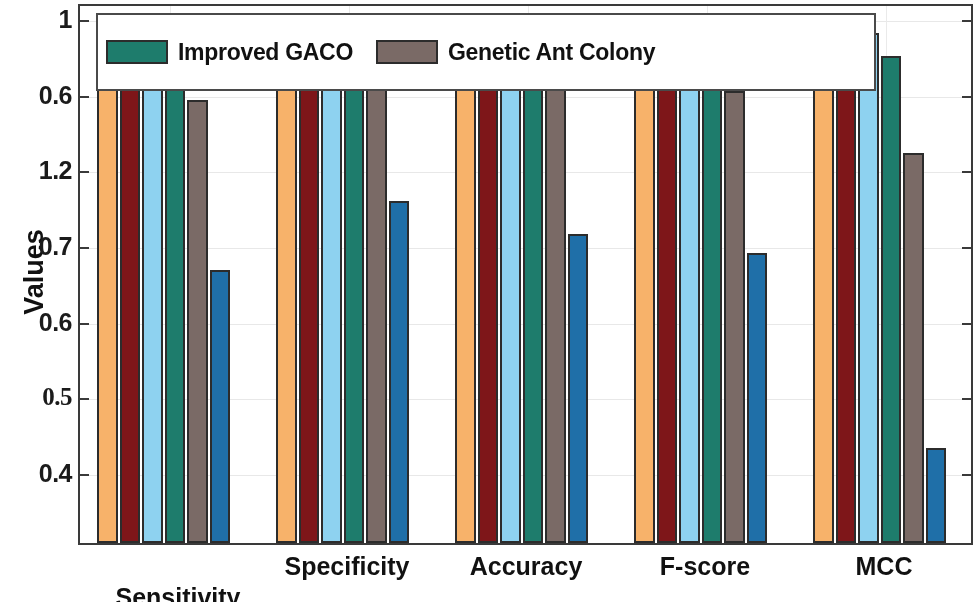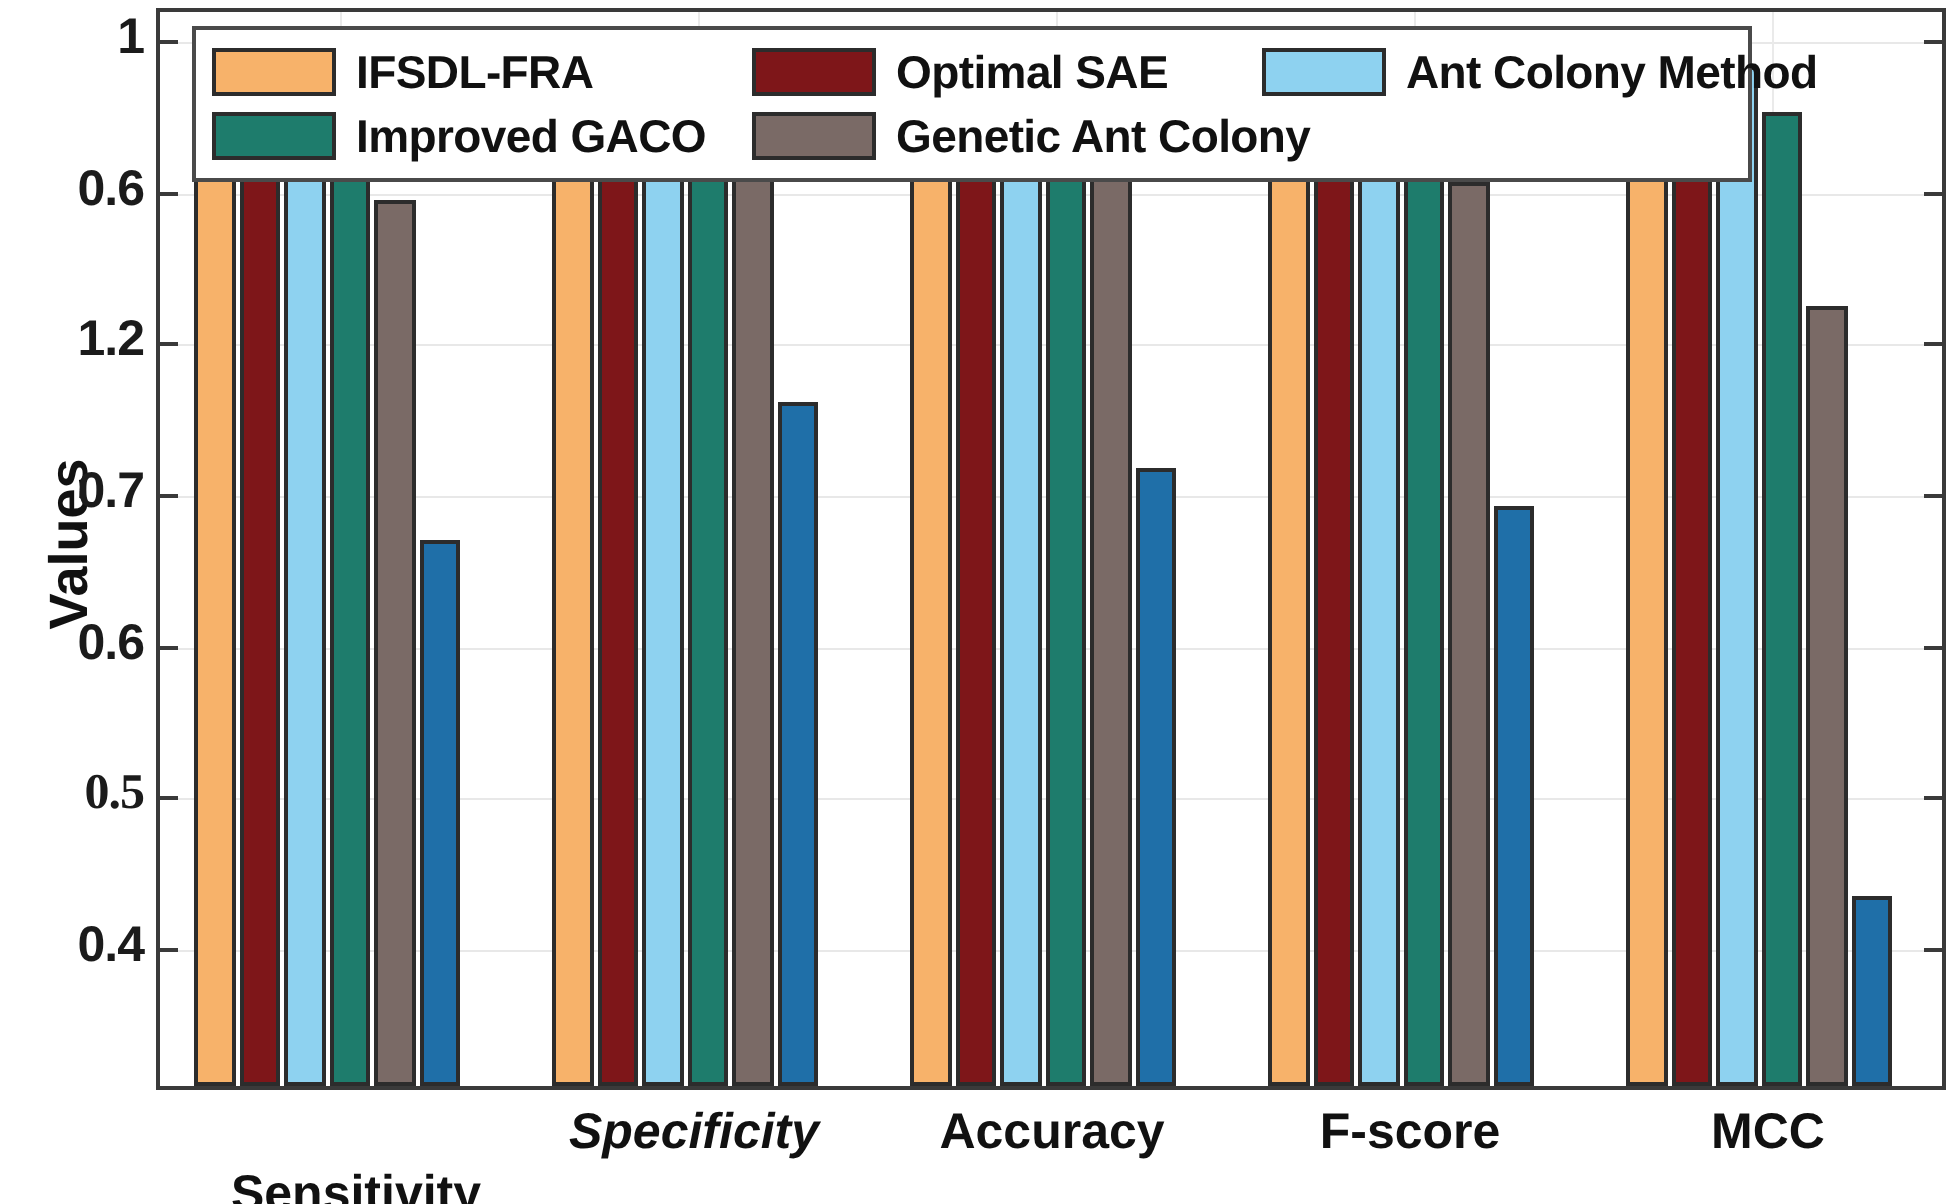--- a/index.html
+++ b/index.html
@@ -193,41 +193,27 @@
         <div class="bar" title="Optimal SAE — MCC: 0.99" style="left: 755.5px; width: 20.5px; height: 518.301px; background: rgb(126, 22, 25);"></div>
         <div class="bar" title="Ant Colony Method — MCC: 0.979" style="left: 778px; width: 20.5px; height: 509.978px; background: rgb(142, 210, 240);"></div>
         <div class="bar" title="Improved GACO — MCC: 0.948" style="left: 800.5px; width: 20.5px; height: 486.522px; background: rgb(30, 124, 108);"></div>
         <div class="bar" title="Genetic Ant Colony — MCC: 0.82" style="left: 823px; width: 20.5px; height: 389.671px; background: rgb(122, 106, 102);"></div>
         <div class="bar" title="Olex-GA — MCC: 0.43" style="left: 845.5px; width: 20.5px; height: 94.5804px; background: rgb(31, 111, 168);"></div>
       </div>
   </div>
 
   <div id="xtick-labels">
       <div class="xlabel-text" style="left: 100px; margin-top: 31px;">Sensitivity</div>
-      <div class="xlabel-text" style="left: 269px; font-style: italic;">Specificity</div>
+      <div class="xlabel-text" style="left: 269px;">Specificity</div>
       <div class="xlabel-text" style="left: 448px;">Accuracy</div>
       <div class="xlabel-text" style="left: 627px;">F-score</div>
       <div class="xlabel-text" style="left: 806px;">MCC</div>
     </div>
 
   <div id="legend">
-      <div class="legend-row" style="position: relative;">
-        <div class="legend-entry" style="position: absolute; left: 0px;">
-          <span class="legend-swatch" style="background: rgb(247, 178, 106);"></span>
-          <span class="legend-label">IFSDL-FRA</span>
-        </div>
-        <div class="legend-entry" style="position: absolute; left: 270px;">
-          <span class="legend-swatch" style="background: rgb(126, 22, 25);"></span>
-          <span class="legend-label">Optimal SAE</span>
-        </div>
-        <div class="legend-entry" style="position: absolute; left: 525px;">
-          <span class="legend-swatch" style="background: rgb(142, 210, 240);"></span>
-          <span class="legend-label">Ant Colony Method</span>
-        </div>
-      </div>
       <div class="legend-row" style="position: relative;">
         <div class="legend-entry" style="position: absolute; left: 0px;">
           <span class="legend-swatch" style="background: rgb(30, 124, 108);"></span>
           <span class="legend-label">Improved GACO</span>
         </div>
         <div class="legend-entry" style="position: absolute; left: 270px;">
           <span class="legend-swatch" style="background: rgb(122, 106, 102);"></span>
           <span class="legend-label">Genetic Ant Colony</span>
         </div>
       </div>

